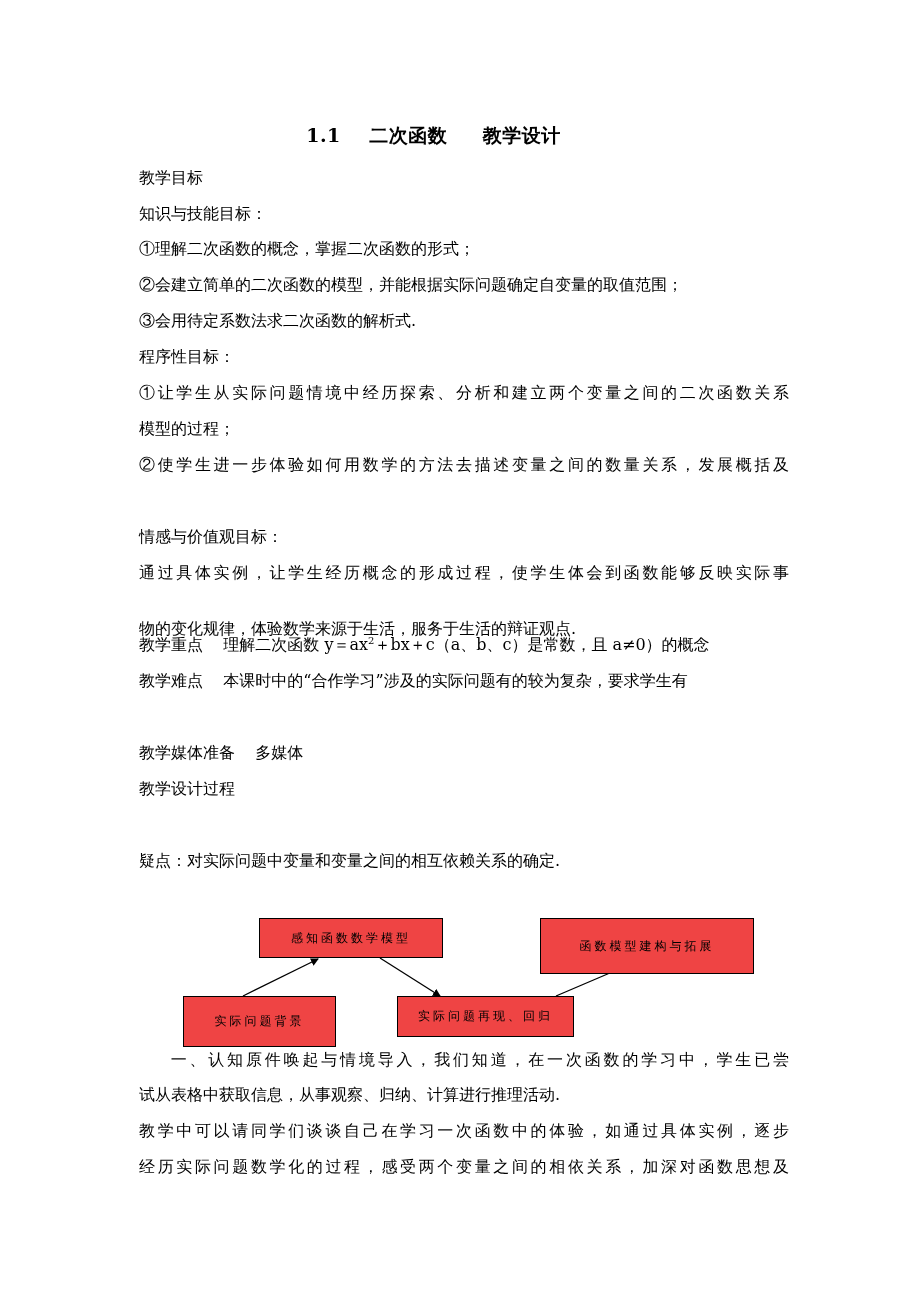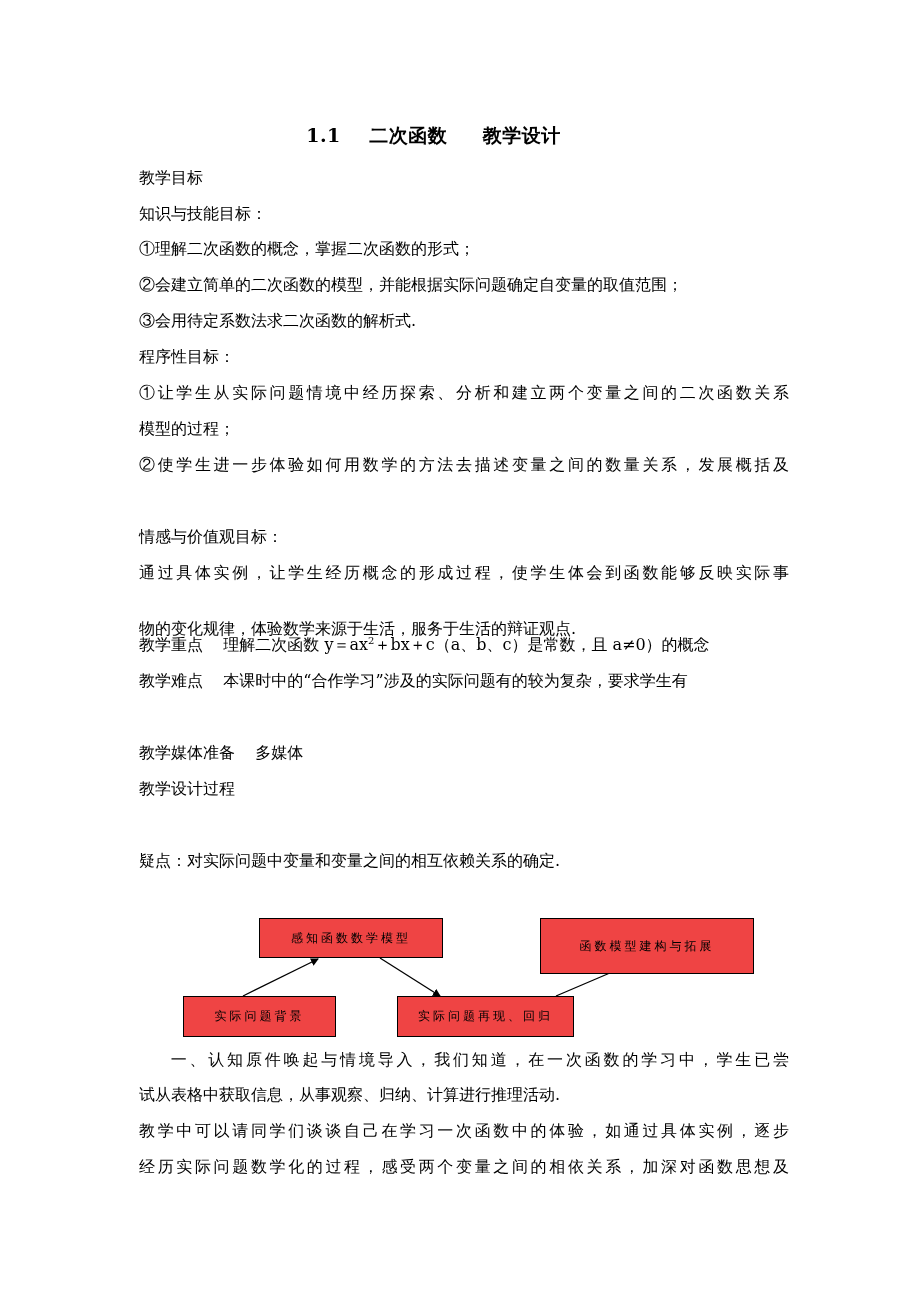--- a/index.html
+++ b/index.html
@@ -52,21 +52,21 @@
         <marker id="ah" markerWidth="8" markerHeight="8" refX="7" refY="4" orient="auto" markerUnits="userSpaceOnUse">
           <path d="M0,0 L8,4 L0,8 z" fill="#000"></path>
         </marker>
       </defs>
       <line x1="243" y1="996" x2="318" y2="959" stroke="#000" stroke-width="1.3" marker-end="url(#ah)"></line>
       <line x1="380" y1="958" x2="440" y2="996" stroke="#000" stroke-width="1.3" marker-end="url(#ah)"></line>
       <line x1="556" y1="996" x2="645" y2="958" stroke="#000" stroke-width="1.3" marker-end="url(#ah)"></line>
     </svg>
     <div class="box" style="left:259px; top:918px; width:184px; height:40px">感知函数数学模型</div>
     <div class="box" style="left:540px; top:918px; width:214px; height:56px">函数模型建构与拓展</div>
-    <div class="box" style="left:183px; top:996px; width:153px; height:41px">实际问题背景</div>
+    <div class="box" style="left:183px; top:996px; width:153px; height:51px">实际问题背景</div>
     <div class="box" style="left:397px; top:996px; width:177px; height:41px">实际问题再现、回归</div>
   </div>
 
   <div class="line just" style="top:1050px">    一、认知原件唤起与情境导入，我们知道，在一次函数的学习中，学生已尝</div>
   <div class="line" style="top:1085px">试从表格中获取信息，从事观察、归纳、计算进行推理活动.</div>
   <div class="line just" style="top:1157px">经历实际问题数学化的过程，感受两个变量之间的相依关系，加深对函数思想及</div>
   <div class="line just" style="top:1121px">教学中可以请同学们谈谈自己在学习一次函数中的体验，如通过具体实例，逐步</div>
 
 </div>
 

